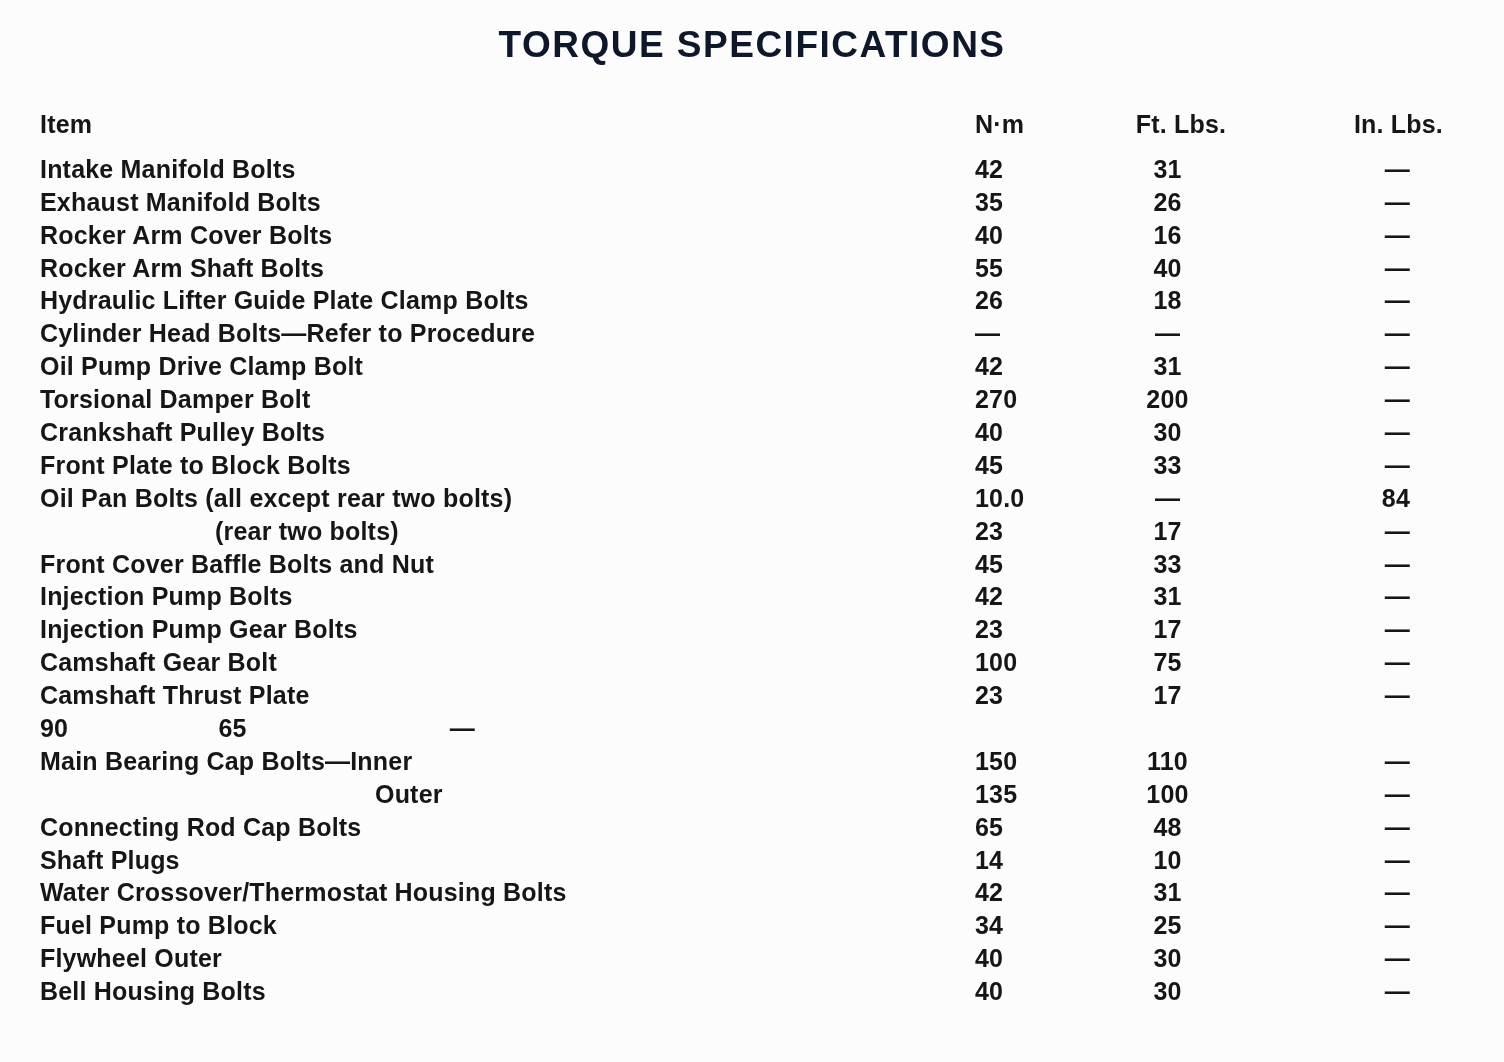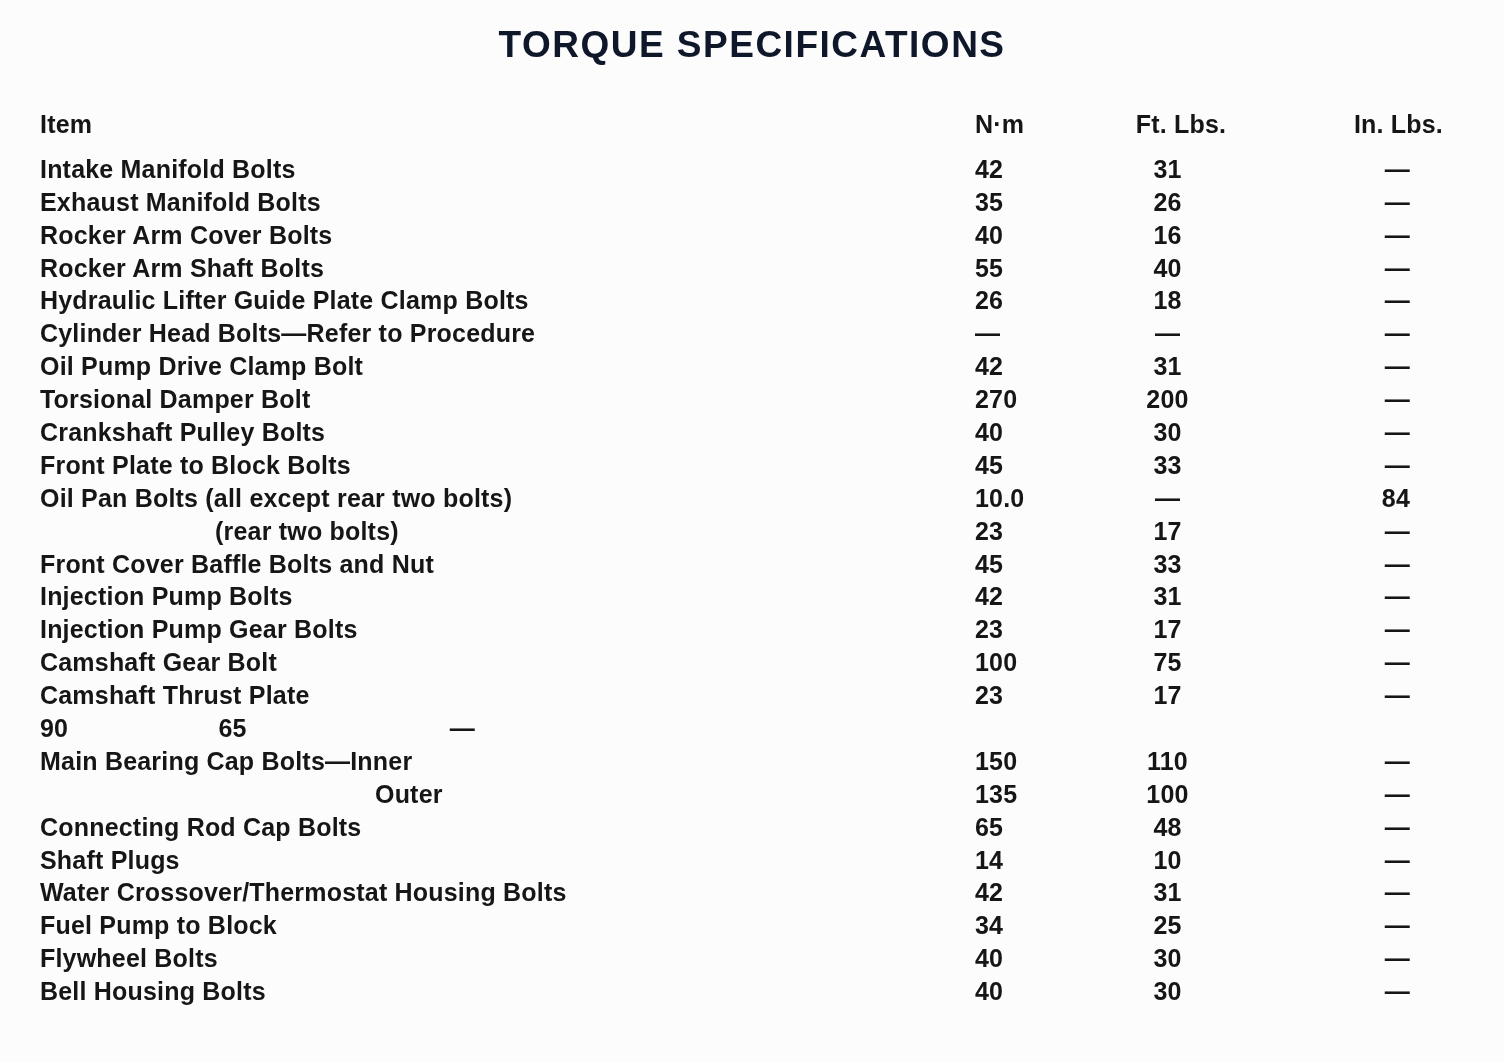--- a/index.html
+++ b/index.html
@@ -207,21 +207,21 @@
           <div class="cell ft">31</div>
           <div class="cell in">—</div>
         </div>
         <div class="row">
           <div class="cell item indent-0">Fuel Pump to Block</div>
           <div class="cell nm">34</div>
           <div class="cell ft">25</div>
           <div class="cell in">—</div>
         </div>
         <div class="row">
-          <div class="cell item indent-0">Flywheel Bolts</div>
+          <div class="cell item indent-0">Flywheel Outer</div>
           <div class="cell nm">40</div>
           <div class="cell ft">30</div>
           <div class="cell in">—</div>
         </div>
         <div class="row">
           <div class="cell item indent-0">Bell Housing Bolts</div>
           <div class="cell nm">40</div>
           <div class="cell ft">30</div>
           <div class="cell in">—</div>
         </div>

